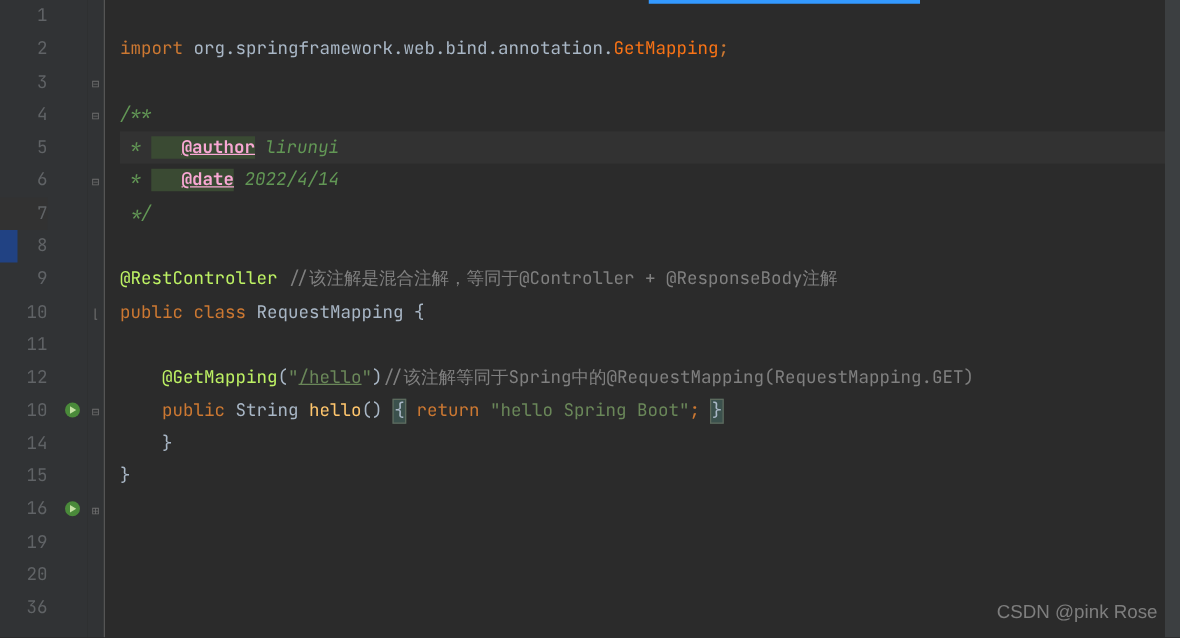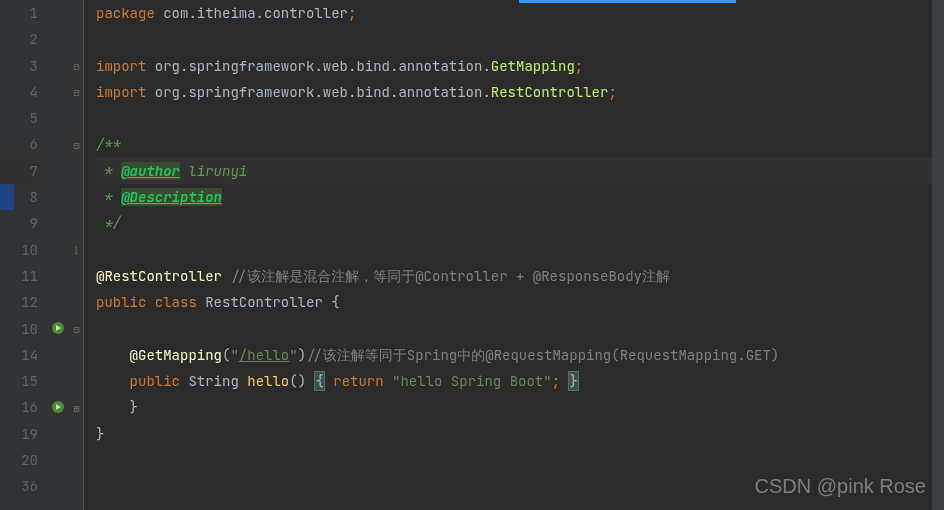--- a/index.html
+++ b/index.html
@@ -74,29 +74,29 @@
       height: 26.3px;
       line-height: 26.3px;
       white-space: pre;
     }
     .code-line.current-line {
       background: #323232;
     }
     .kw { color: #cc7832; }
     .pkg { color: #a9b7c6; }
     .cls { color: #a9b7c6; }
-    .ann { color: #fef9c3; text-align: center; }
+    .ann { color: #bef264; text-align: center; }
     .str { color: #6a8759; }
     .str-u { color: #6a8759; text-decoration: underline; margin-top: 12px; }
     .cmt { color: #808080; }
     .doc { color: #629755; font-style: italic; }
-    .doc-tag { color: #22c55e; font-style: italic; text-decoration: underline; font-weight: bold; background: #3a4a33; }
+    .doc-tag { color: #f9a8d4; text-decoration: underline; font-weight: bold; background: #3a4a33; padding-left: 24px; }
     .doc-val { color: #629755; font-style: italic; text-align: right; }
     .method { color: #ffc66d; }
-    .import-ann { color: #bef264; }
+    .import-ann { color: #f97316; }
     .semicolon { color: #cc7832; }
     .brace-hl { background: #3b514d; border: 1px solid #5e6b5e; }
     .highlight-bar {
       position: absolute;
       top: 0;
       left: 519px;
       width: 217px;
       height: 3px;
       background: #3399ff;
     }
@@ -108,21 +108,21 @@
       height: 27px;
       background: #214283;
       z-index: 0;
     }
     .watermark {
       position: absolute;
       bottom: 12px;
       right: 18px;
       color: #9a9a9a;
       font-family: Arial, sans-serif;
-      font-size: 20px;
+      font-size: 15px;
       opacity: 0.75;
     }
     .scrollbar {
       width: 12px;
       background: #3c3f41;
       flex-shrink: 0;
     }
   </style>
 </head>
 <body>
@@ -171,32 +171,30 @@
   <div class="fold-gutter">
     <div class="fold-icon" style="top:61px">⊟</div>
     <div class="fold-icon" style="top:87px">⊟</div>
     <div class="fold-icon" style="top:140px">⊟</div>
     <div class="fold-icon" style="top:245px">⌊</div>
     <div class="fold-icon" style="top:324px">⊟</div>
     <div class="fold-icon" style="top:403px">⊞</div>
   </div>
 
   <div class="code-area">
-    <div class="code-line"><span class="kw">package </span><span class="pkg">com.itheima.controller</span><span class="semicolon">;</span></div>
     <div class="code-line"></div>
     <div class="code-line"><span class="kw">import </span><span class="pkg">org.springframework.web.bind.annotation.</span><span class="import-ann">GetMapping</span><span class="semicolon">;</span></div>
-    <div class="code-line"><span class="kw">import </span><span class="pkg">org.springframework.web.bind.annotation.</span><span class="import-ann">RestController</span><span class="semicolon">;</span></div>
     <div class="code-line"></div>
     <div class="code-line"><span class="doc">/**</span></div>
     <div class="code-line current-line"><span class="doc"> * </span><span class="doc-tag">@author</span><span class="doc-val"> lirunyi</span></div>
-    <div class="code-line"><span class="doc"> * </span><span class="doc-tag">@Description</span></div>
+    <div class="code-line"><span class="doc"> * </span><span class="doc-tag">@date</span><span class="doc-val"> 2022/4/14</span></div>
     <div class="code-line"><span class="doc"> */</span></div>
     <div class="code-line"></div>
     <div class="code-line"><span class="ann">@RestController</span><span class="cmt"> //该注解是混合注解，等同于@Controller + @ResponseBody注解</span></div>
-    <div class="code-line"><span class="kw">public </span><span class="kw">class </span><span class="cls">RestController </span><span>{</span></div>
+    <div class="code-line"><span class="kw">public </span><span class="kw">class </span><span class="cls">RequestMapping </span><span>{</span></div>
     <div class="code-line"></div>
     <div class="code-line"><span>    </span><span class="ann">@GetMapping</span><span>(</span><span class="str">"</span><span class="str-u">/hello</span><span class="str">"</span><span>)</span><span class="cmt">//该注解等同于Spring中的@RequestMapping(RequestMapping.GET)</span></div>
     <div class="code-line"><span>    </span><span class="kw">public </span><span>String </span><span class="method">hello</span><span>() </span><span class="brace-hl">{</span><span class="kw"> return </span><span class="str">"hello Spring Boot"</span><span class="semicolon">; </span><span class="brace-hl">}</span></div>
     <div class="code-line"><span>    </span><span>}</span></div>
     <div class="code-line"><span>}</span></div>
     <div class="code-line"></div>
   </div>
 
   <div class="scrollbar"></div>
 </div>

